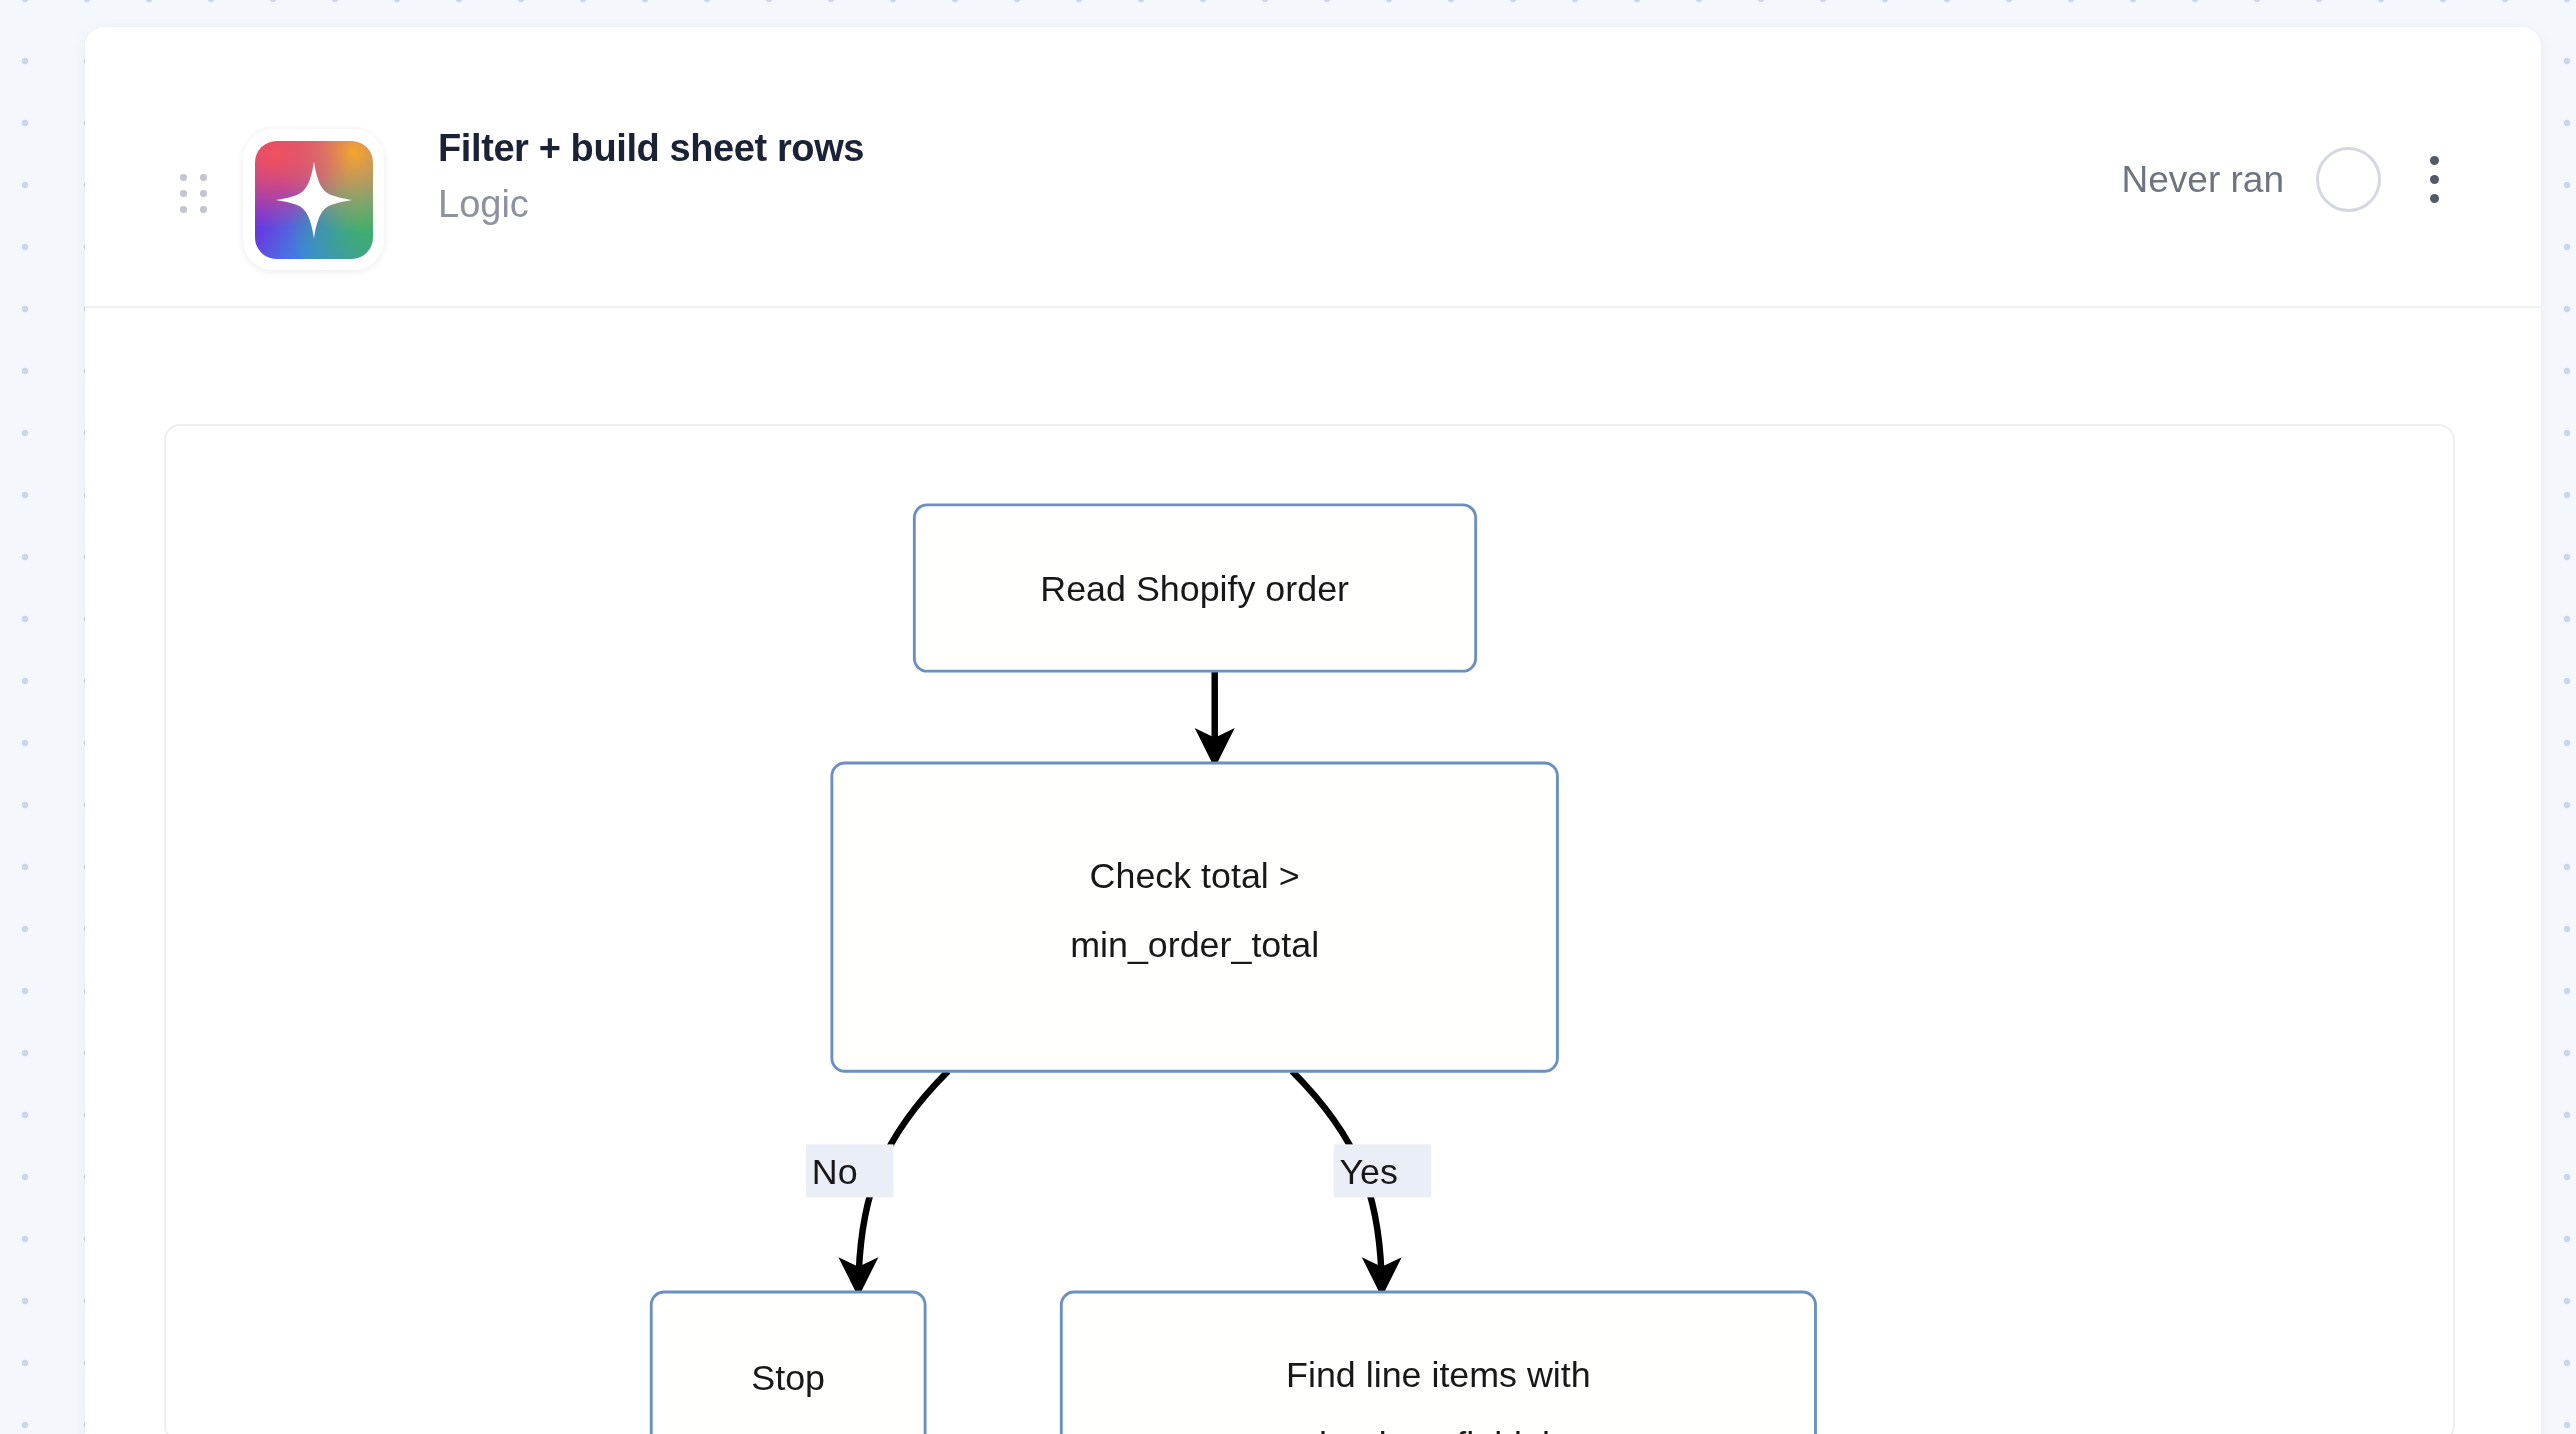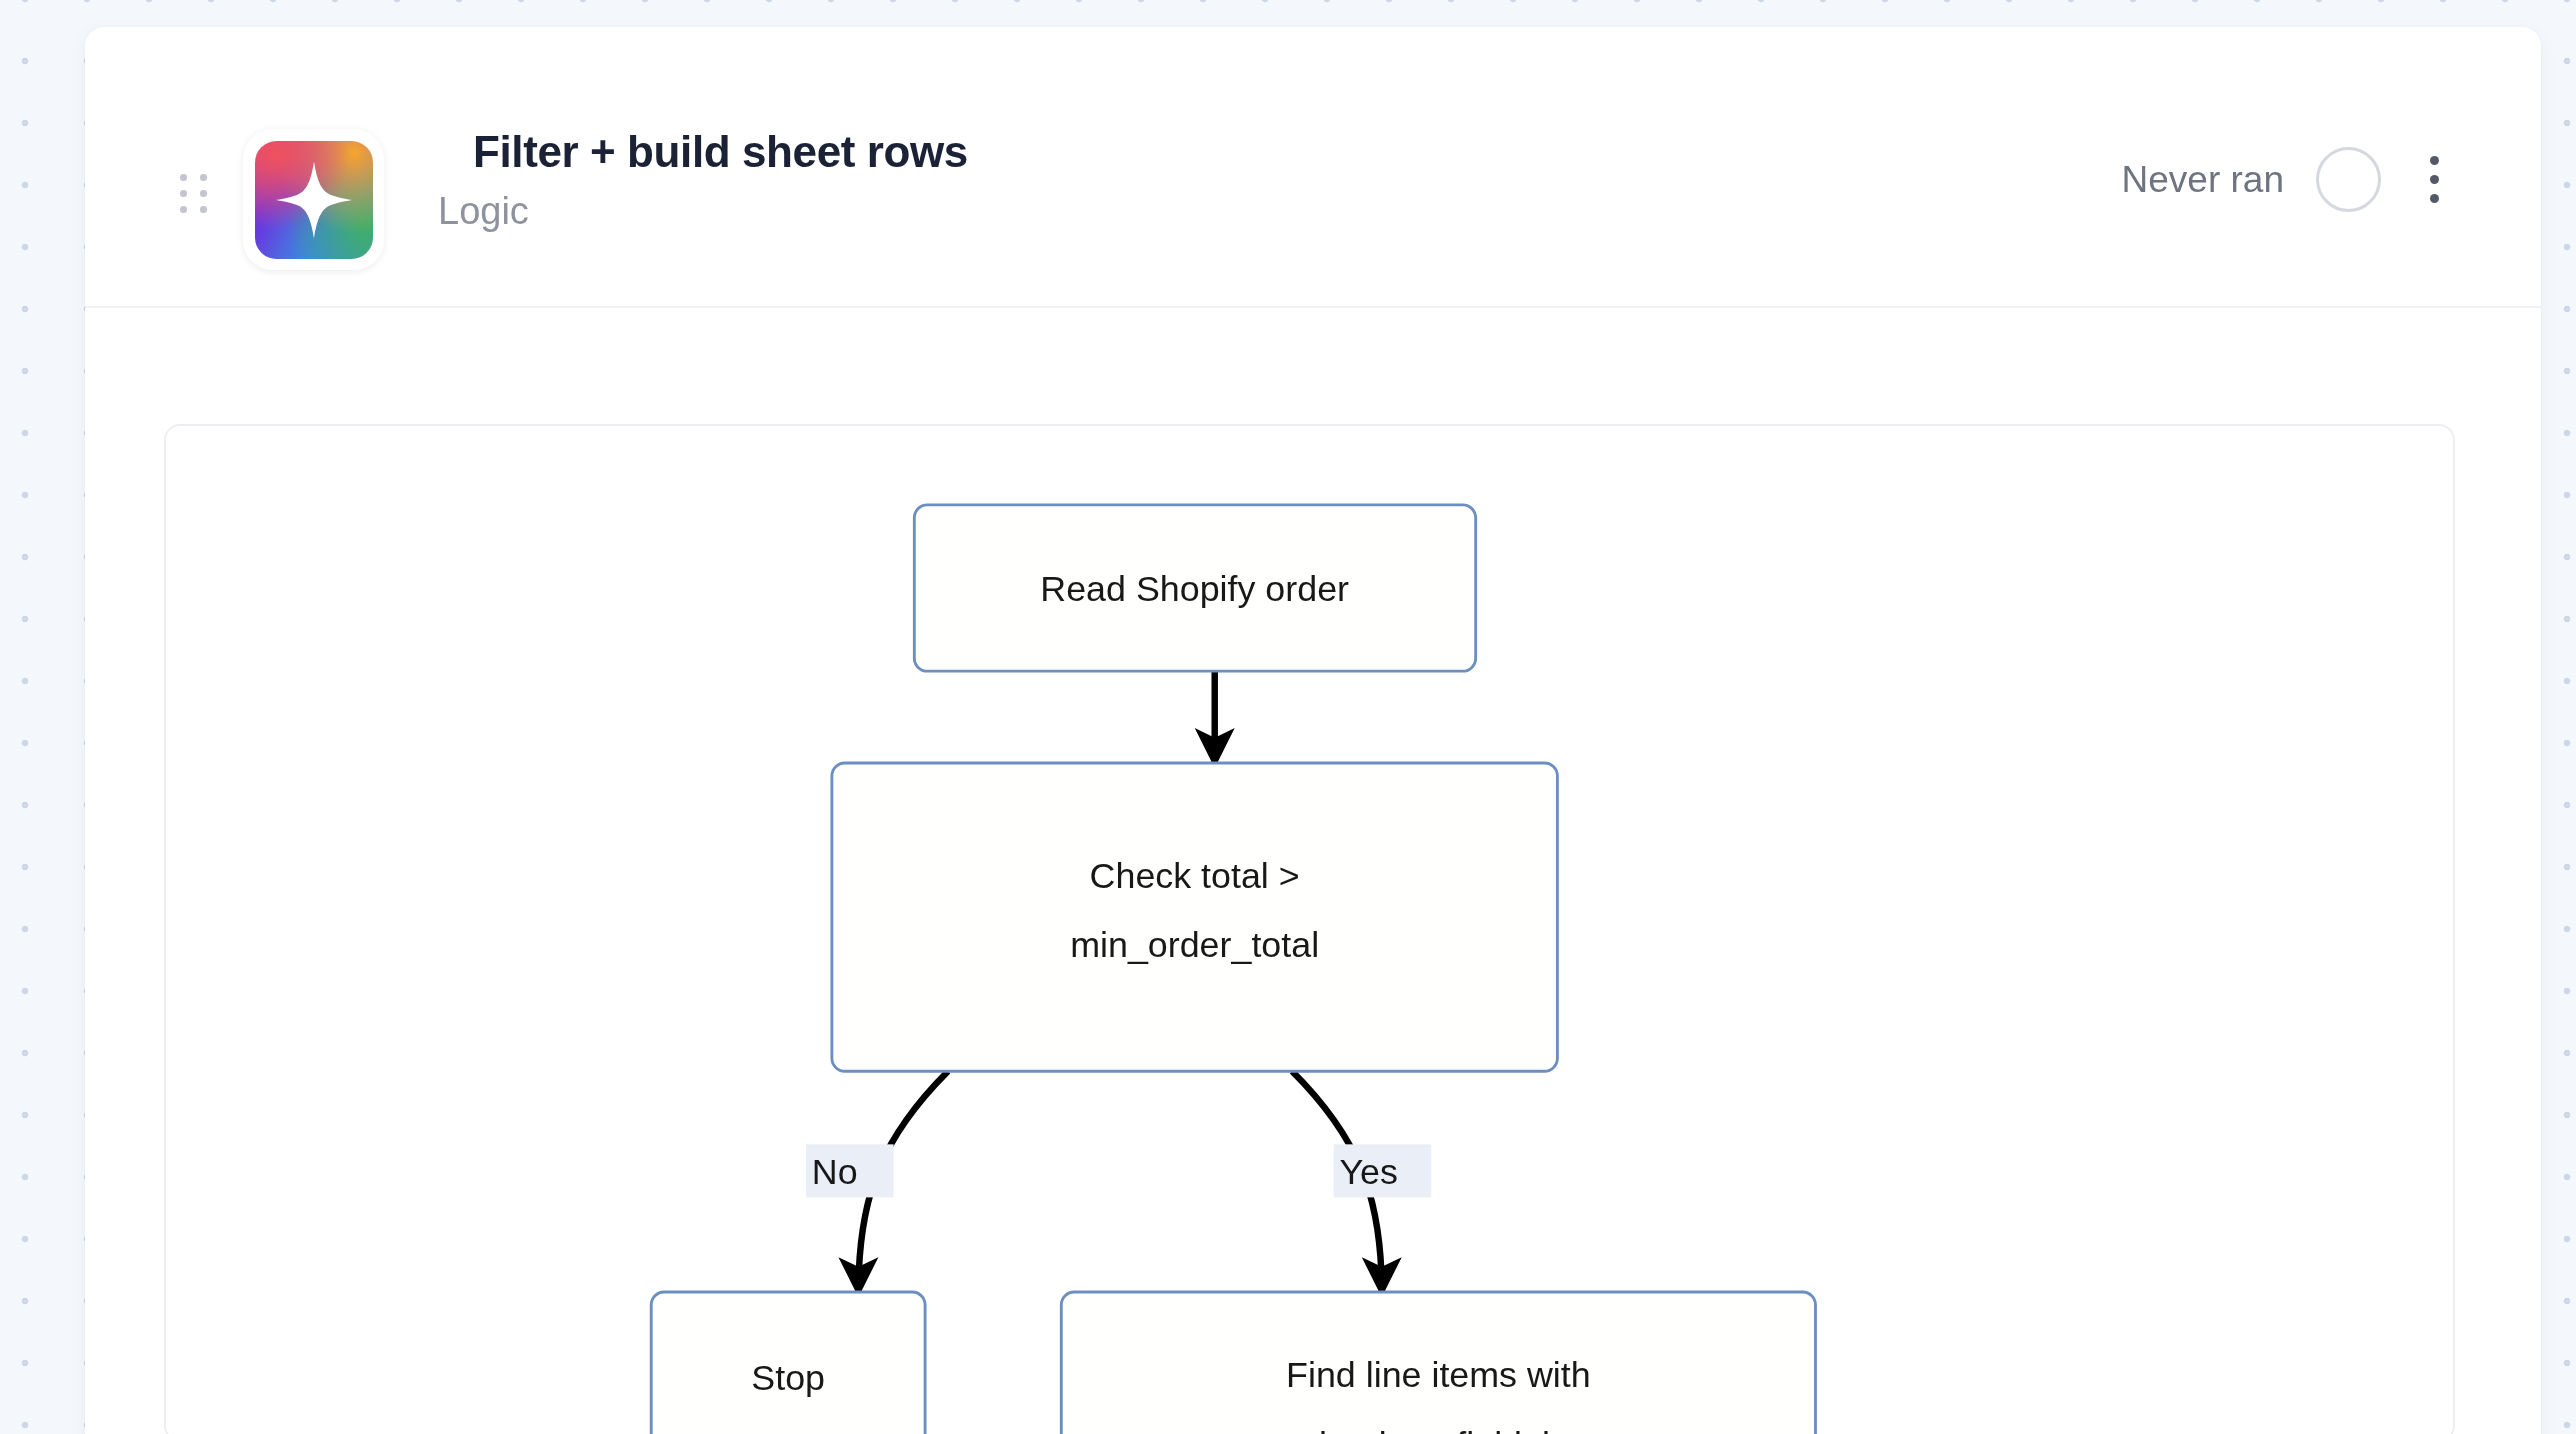--- a/index.html
+++ b/index.html
@@ -91,27 +91,26 @@
     transform: translate(-50%, -50%);
     width: 80px; height: 80px;
   }
 
   .header-text {
     position: absolute;
     left: 353px;
     top: 100px;
   }
   .header-title {
-    font-size: 44px;
+    font-size: 38px;
     font-weight: bold;
     color: #1b2235;
     letter-spacing: -0.4px;
     line-height: 1.12;
     white-space: nowrap;
-    margin-left: 35px;
   }
   .header-subtitle {
     font-size: 38px;
     font-weight: normal;
     color: #8d929c;
     margin-top: 14.3px;
     line-height: 1.1;
   }
 
   .header-right {

